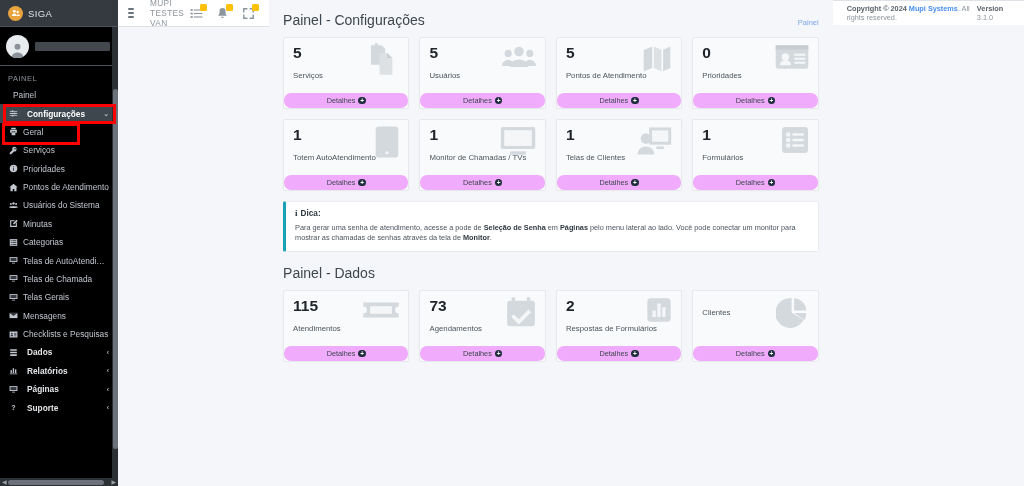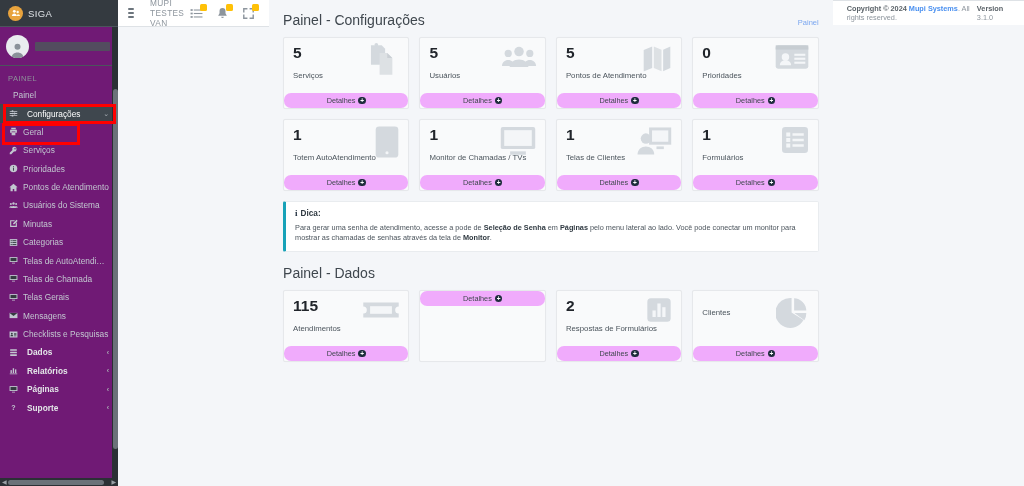--- a/index.html
+++ b/index.html
@@ -7,21 +7,21 @@
     width: 1024px; height: 486px;
     font-family: "Liberation Sans", sans-serif;
     overflow: hidden;
     background: #f4f6f9;
   }
   #app { position: relative; width: 1024px; height: 486px; display: flex; }
 
   
   .sidebar {
     width: 118px; height: 486px;
-    background: #701a75;
+    background: #000000;
     color: #c2c7d0;
     position: relative;
     overflow: hidden;
     flex: 0 0 118px;
   }
   .brand {
     height: 27px;
     display: flex; align-items: center; gap: 5px;
     padding: 0 8px;
     background: #343a40;
@@ -70,21 +70,21 @@
     font-size: 8.3px;
     color: #c2c7d0;
     white-space: nowrap;
     position: relative;
     cursor: pointer;
   }
   .nav-item.sub { padding-left: 13px; }
   .nav-item.active {
     background: #3f474e;
     color: #fff;
-    font-weight: normal;
+    font-weight: bold;
   }
   .nav-item.bold { font-weight: bold; color: #e3e6e8; }
   .nav-ico {
     width: 11px; flex: 0 0 11px;
     display: flex; align-items: center; justify-content: center;
     color: #c2c7d0;
   }
   .nav-ico svg { width: 9px; height: 9px; display: block; fill: currentColor; }
   .nav-label { flex: 1 1 auto; overflow: hidden; text-overflow: ellipsis; }
   .caret { font-size: 7px; color: #a8aeb5; padding-right: 1px; }
@@ -712,20 +712,33 @@
                 </svg>
             </span>
           </div>
           <div class="card-foot">
             <span>Detalhes</span>
             <span class="plus">+</span>
           </div>
         </div>
 
         <div class="card">
+          <div class="card-body">
+            <div class="card-num">73</div>
+            <div class="card-label">Agendamentos</div>
+            <span class="card-ico">
+              <svg width="32" height="32" viewBox="0 0 24 24">
+                  <rect x="5" y="1" width="2.6" height="4.4"></rect>
+                  <rect x="16.4" y="1" width="2.6" height="4.4"></rect>
+                  <rect x="1.6" y="3.6" width="20.8" height="19" rx="2"></rect>
+                  <rect x="1.6" y="3.6" width="20.8" height="4.4" fill="#f4f6f8" opacity=".0"></rect>
+                  <path d="M6.6 13.6 10.4 17.4 17.6 10.2 19.6 12.2 10.4 21.4 4.6 15.6z" fill="#f4f6f8"></path>
+                </svg>
+            </span>
+          </div>
           <div class="card-foot">
             <span>Detalhes</span>
             <span class="plus">+</span>
           </div>
         </div>
 
         <div class="card">
           <div class="card-body">
             <div class="card-num">2</div>
             <div class="card-label">Respostas de Formulários</div>

